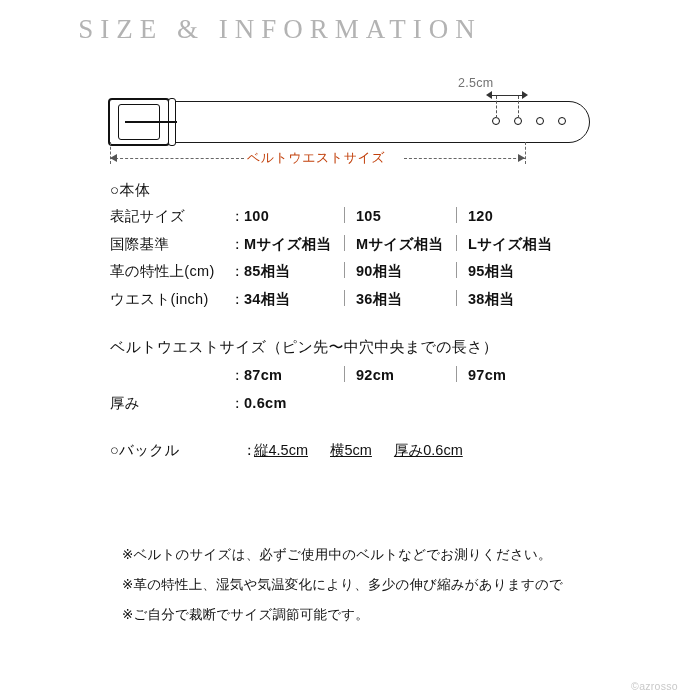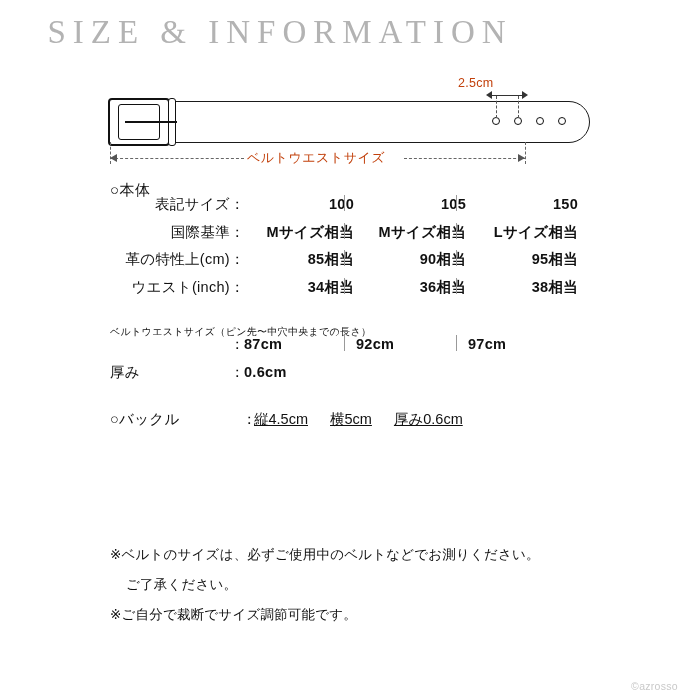--- a/index.html
+++ b/index.html
@@ -21,21 +21,21 @@
     height: 700px;
   }
 
   
   .title {
     position: absolute;
     left: 0;
     top: 14px;
     width: 560px;
     text-align: center;
-    font-size: 33px;
+    font-size: 27px;
     letter-spacing: 7px;
     color: #b3b3b3;
     font-family: "Liberation Serif", "DejaVu Serif", serif;
     white-space: nowrap;
   }
 
   
   .diagram {
     position: absolute;
     left: 0;
@@ -109,21 +109,21 @@
   .h2 { left: 514px; }
   .h3 { left: 536px; }
   .h4 { left: 558px; }
 
   
   .dim-label {
     position: absolute;
     left: 458px;
     top: 6px;
     font-size: 12.5px;
-    color: #c2410c;
+    color: #737373;
     letter-spacing: .3px;
   }
   .dim-tick {
     position: absolute;
     top: 26px;
     width: 0;
     height: 22px;
     border-left: 1px dashed #555;
   }
   .dim-tick.t1 { left: 496px; }
@@ -197,28 +197,28 @@
     position: absolute;
     left: 110px;
     top: 182px;
     width: 500px;
     font-size: 14.5px;
     line-height: 1.0;
     color: #111;
   }
   .section-head {
     font-size: 15px;
+    margin-bottom: 12px;
     letter-spacing: .5px;
   }
   .row {
     display: flex;
     align-items: baseline;
     margin-bottom: 13px;
     white-space: nowrap;
-    text-align: right;
   }
   .rlabel {
     width: 120px;
     flex: 0 0 120px;
     letter-spacing: .3px;
   }
   .colon {
     width: 12px;
     flex: 0 0 12px;
   }
@@ -236,21 +236,22 @@
     left: -10px;
     top: -2px;
     height: 16px;
     width: 0;
     border-left: 1px solid #999;
   }
 
   .block-gap { height: 20px; }
 
   .subhead {
-    font-size: 10px;
+    font-size: 15px;
+    margin-bottom: 14px;
     letter-spacing: .3px;
   }
   .row-sub {
     display: flex;
     align-items: baseline;
     margin-bottom: 13px;
     white-space: nowrap;
   }
   .row-sub .rlabel { width: 120px; flex: 0 0 120px; }
 
@@ -269,20 +270,21 @@
     left: 110px;
     top: 545px;
     width: 510px;
     font-size: 13.5px;
     color: #111;
     line-height: 1.55;
   }
   .note {
     margin-bottom: 9px;
     letter-spacing: .2px;
+    margin-left: 12px;
   }
   .note .indent {
     display: block;
     padding-left: 16px;
   }
 
   
   .footer {
     position: absolute;
     right: 22px;
@@ -329,21 +331,21 @@
 
   <div class="specs">
 
     <div class="section-head">○本体</div>
 
     <div class="row">
       <span class="rlabel">表記サイズ</span>
       <span class="colon">：</span>
       <span class="cell">100</span>
       <span class="cell div">105</span>
-      <span class="cell div">150</span>
+      <span class="cell div">120</span>
     </div>
 
     <div class="row">
       <span class="rlabel">国際基準</span>
       <span class="colon">：</span>
       <span class="cell">Mサイズ相当</span>
       <span class="cell div">Mサイズ相当</span>
       <span class="cell div">Lサイズ相当</span>
     </div>
 
@@ -390,21 +392,21 @@
       <span class="buckle-seg">横5cm</span>
       <span class="buckle-seg">厚み0.6cm</span>
     </div>
   </div>
 
   <div class="notes">
     <div class="note">
       <span>※ベルトのサイズは、必ずご使用中のベルトなどでお測りください。</span>
     </div>
     <div class="note">
-      <span class="indent">ご了承ください。</span>
+      <span>※革の特性上、湿気や気温変化により、多少の伸び縮みがありますので</span>
     </div>
     <div class="note">
       <span>※ご自分で裁断でサイズ調節可能です。</span>
     </div>
   </div>
 
   <div class="footer">©azrosso</div>
 </div>
 
 </body></html>

